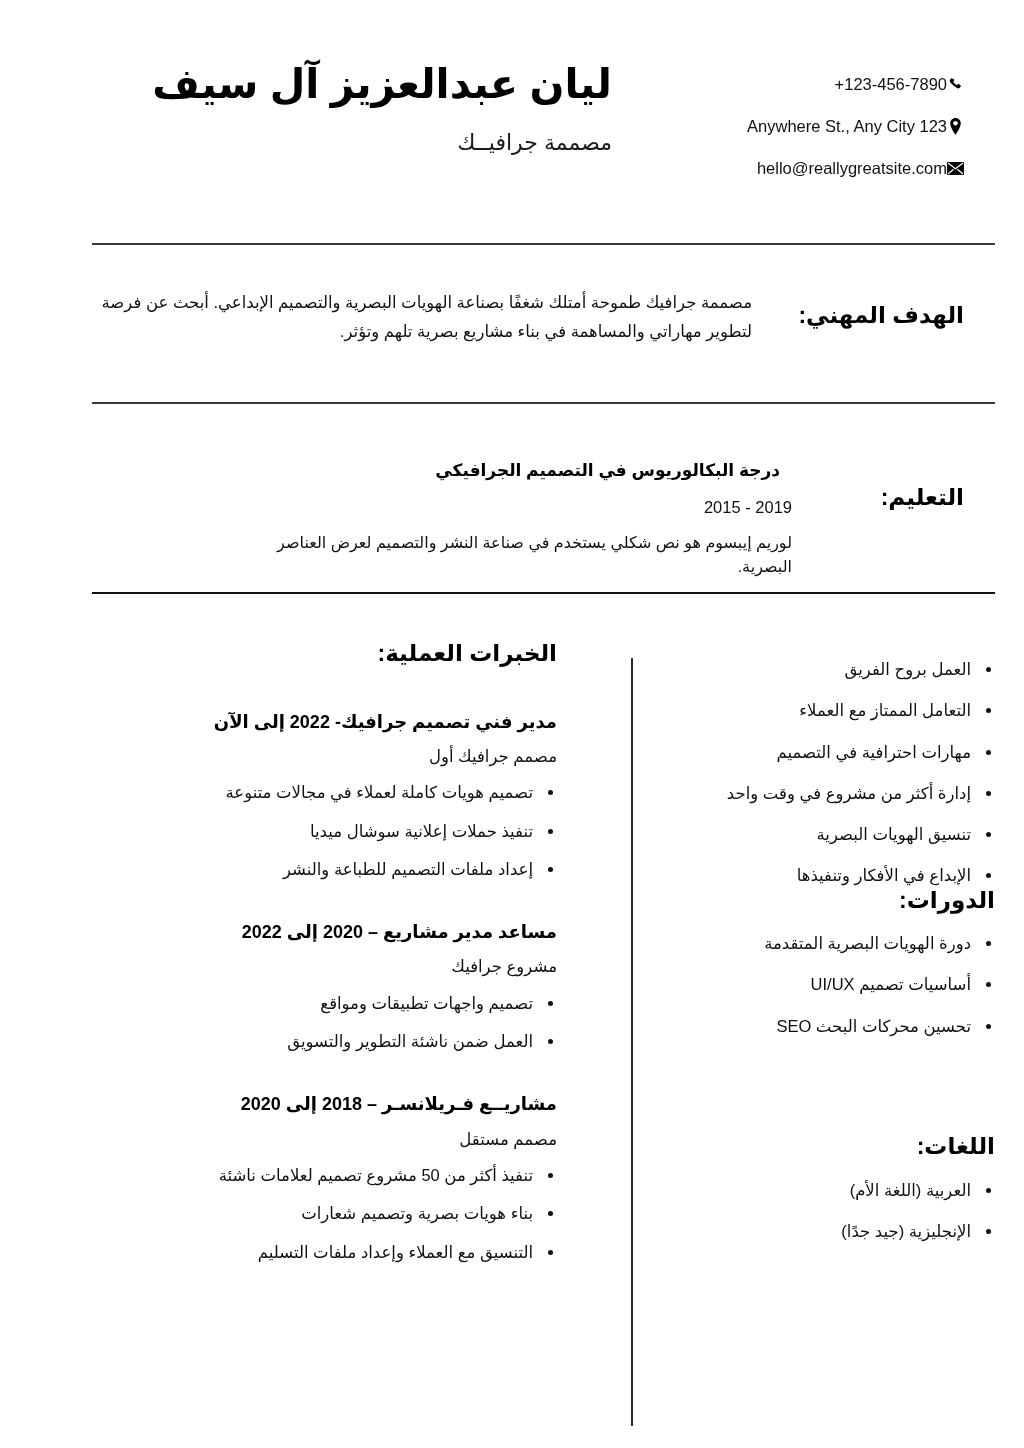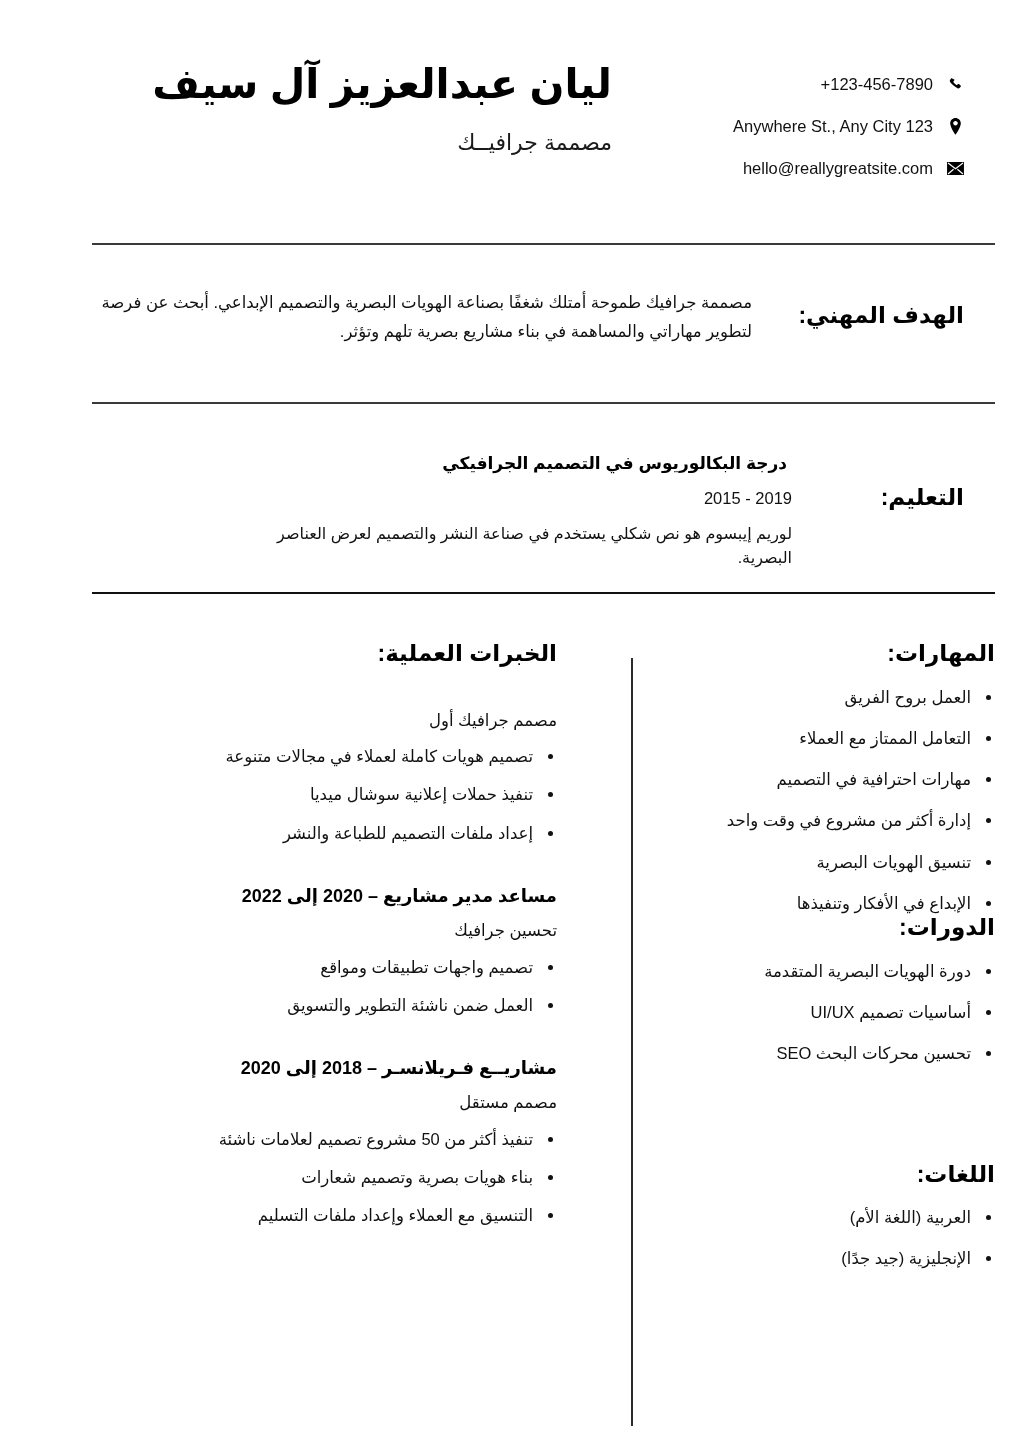--- a/index.html
+++ b/index.html
@@ -56,21 +56,20 @@
   .contact-block {
     direction: ltr;
     padding-top: 18px;
     width: 330px;
   }
   .contact-row {
     display: flex;
     flex-direction: row;
     align-items: center;
     justify-content: flex-end;
-    gap: 14px;
     margin-bottom: 22px;
     height: 20px;
   }
   .contact-row:last-child { margin-bottom: 0; }
   .contact-text {
     font-size: 16.5px;
     color: #111111;
     line-height: 1;
     white-space: nowrap;
   }
@@ -130,21 +129,21 @@
     padding-right: 40px;
   }
 
   #education-section { top: 446px; }
   #education-section .sec-label { padding-top: 38px; }
   #education-section .sec-body { padding-left: 170px; }
   .edu-degree {
     font-size: 17px;
     font-weight: 700;
     color: #000000;
-    margin: 5px;
+    margin: 12px;
     line-height: 1.5;
   }
   .edu-years {
     font-size: 16.5px;
     color: #111111;
     margin: 10px 0 0 0;
     line-height: 1.4;
     direction: ltr;
     text-align: right;
   }
@@ -306,21 +305,20 @@
     </div>
   </div>
 
   <div class="hrule r3"></div>
 
   <div class="vdivider"></div>
 
   <div class="col-right">
 
     <div>
-      <h2 class="col-heading">المهارات:</h2>
       <ul class="bullets">
         <li>العمل بروح الفريق</li>
         <li>التعامل الممتاز مع العملاء</li>
         <li>مهارات احترافية في التصميم</li>
         <li>إدارة أكثر من مشروع في وقت واحد</li>
         <li>تنسيق الهويات البصرية</li>
         <li>الإبداع في الأفكار وتنفيذها</li>
       </ul>
     </div>
 
@@ -341,31 +339,32 @@
       </ul>
     </div>
 
   </div>
 
   <div class="col-left">
 
     <h2 class="col-heading">الخبرات العملية:</h2>
 
     <div class="exp-entry first">
+      <p class="exp-title">مدير فني تصميم جرافيك- 2022 إلى الآن</p>
       <p class="exp-role">مصمم جرافيك أول</p>
       <ul class="bullets">
         <li>تصميم هويات كاملة لعملاء في مجالات متنوعة</li>
         <li>تنفيذ حملات إعلانية سوشال ميديا</li>
         <li>إعداد ملفات التصميم للطباعة والنشر</li>
       </ul>
     </div>
 
     <div class="exp-entry">
       <p class="exp-title">مساعد مدير مشاريع – 2020 إلى 2022</p>
-      <p class="exp-role">تحسين جرافيك</p>
+      <p class="exp-role">مشروع جرافيك</p>
       <ul class="bullets">
         <li>تصميم واجهات تطبيقات ومواقع</li>
         <li>العمل ضمن ناشئة التطوير والتسويق</li>
       </ul>
     </div>
 
     <div class="exp-entry">
       <p class="exp-title">مشاريــع فـريلانسـر – 2018 إلى 2020</p>
       <p class="exp-role">مصمم مستقل</p>
       <ul class="bullets">

